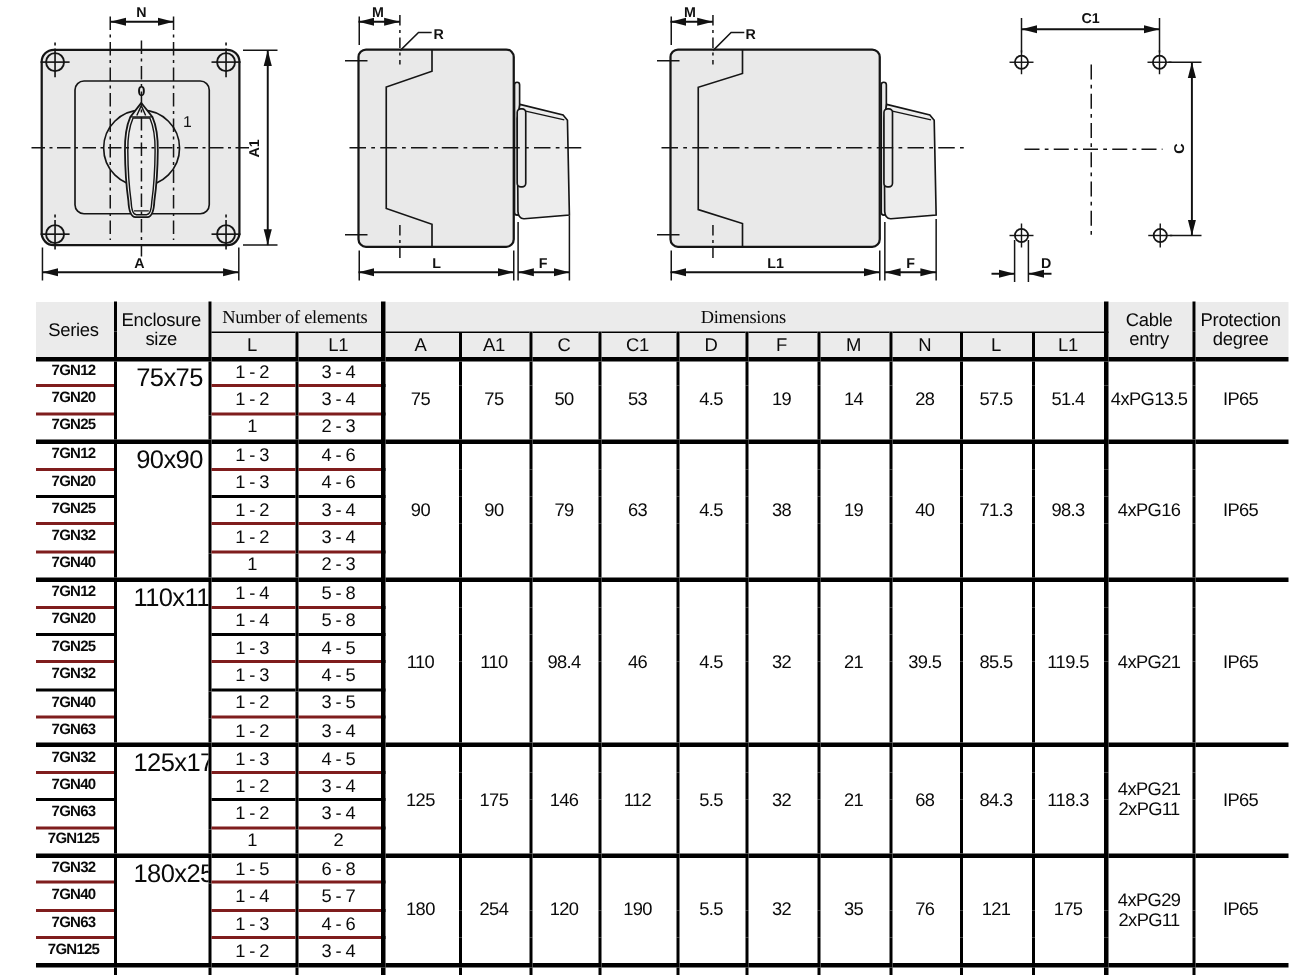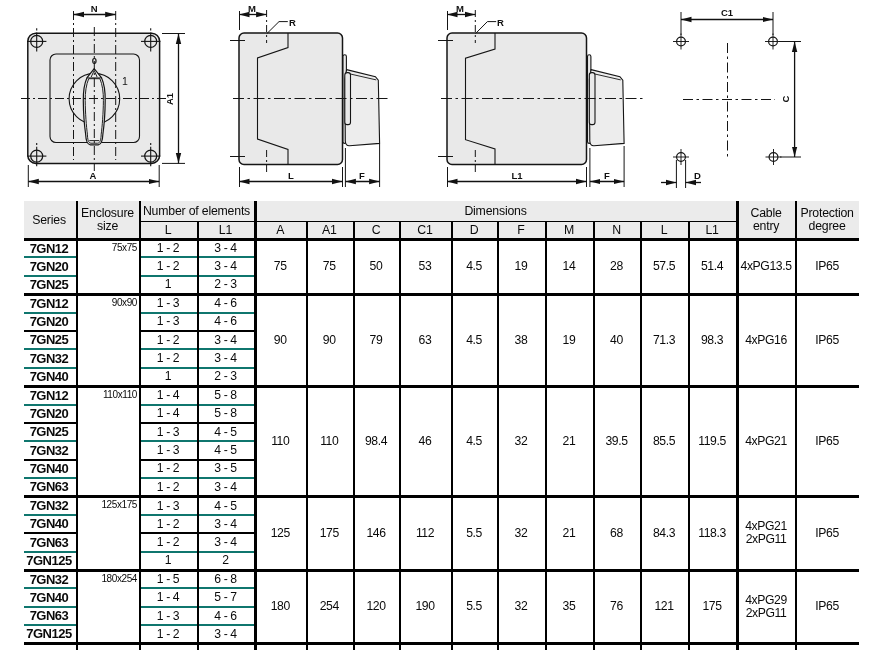--- a/index.html
+++ b/index.html
@@ -10,29 +10,29 @@
 #tblwrap{position:absolute;left:24px;top:201px;}
 table{border-collapse:collapse;table-layout:fixed;width:835px;font-size:12.2px;color:#0a0a0a;}
 td,th{padding:0 2px 0 0;margin:0;text-align:center;vertical-align:middle;font-weight:normal;
   overflow:hidden;white-space:nowrap;line-height:1.05;letter-spacing:-0.4px;}
 th{background:#ebebeb;}
 
 .vl{border-left:2px solid #000;}
 .vl2{border-left:2.4px solid #000;margin-top:14px;}
 .vl3{border-left:3px solid #000;text-align:center;}
 
-tr.r td{border-top:2px solid #0f766e;}
+tr.r td{border-top:2px solid #7f1d1d;}
 tr.rk td{border-top:2.6px solid #000;}
 tr.g td{border-top:3px solid #000;}
 tbody tr{height:18.4px;}
 tr:last-child{height:10px;}
-td.ser{font-weight:bold;font-size:13px;letter-spacing:-0.5px;padding-right:2px;}
-td.enc{text-align:right;vertical-align:top;padding-left:11px;padding-top:2px;font-size:10px;letter-spacing:-0.4px;}
+td.ser{font-weight:bold;font-size:10px;letter-spacing:-0.5px;padding-right:2px;}
+td.enc{text-align:center;vertical-align:top;padding-left:11px;padding-top:2px;font-size:17px;letter-spacing:-0.4px;}
 th{font-size:12.3px;letter-spacing:-0.2px;font-weight:normal;color:#0a0a0a;padding-top:1.5px;}
-.hb{border-bottom:1.8px solid #000;}
+.hb{border-bottom:1.8px solid #000;font-family:Liberation Serif, serif;}
 </style>
 </head>
 <body>
 <svg id="draw" width="874" height="200" viewBox="0 0 874 200">
 <defs>
 <marker id="ar" markerWidth="12" markerHeight="8" refX="10.5" refY="4" orient="auto-start-reverse" markerUnits="userSpaceOnUse">
   <path d="M10.5,4 L0,1.3 L0,6.7 z" fill="#111"></path>
 </marker>
 </defs>
 <g stroke="#151515" fill="none" stroke-width="1.5">

